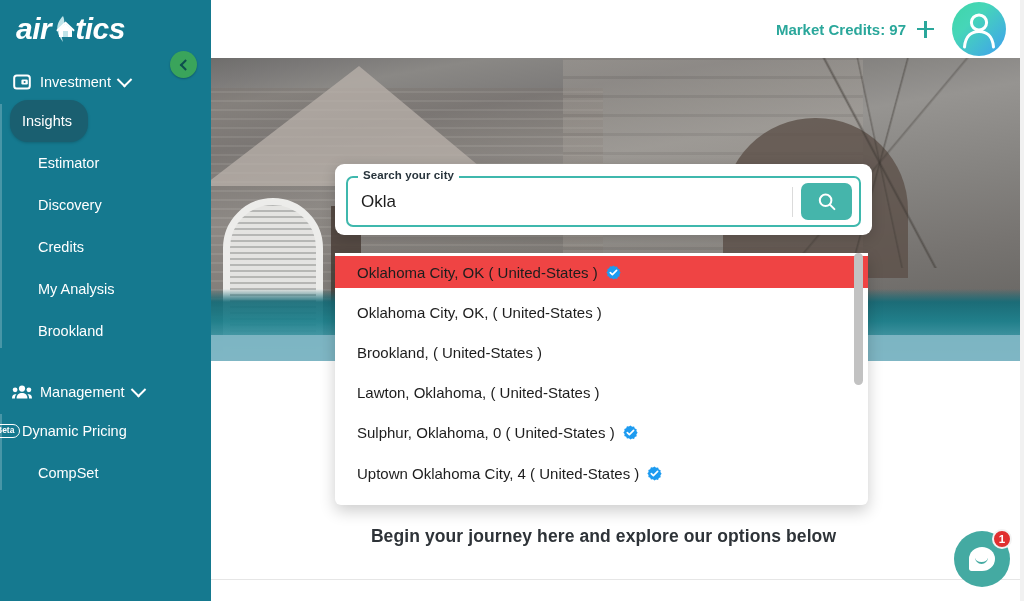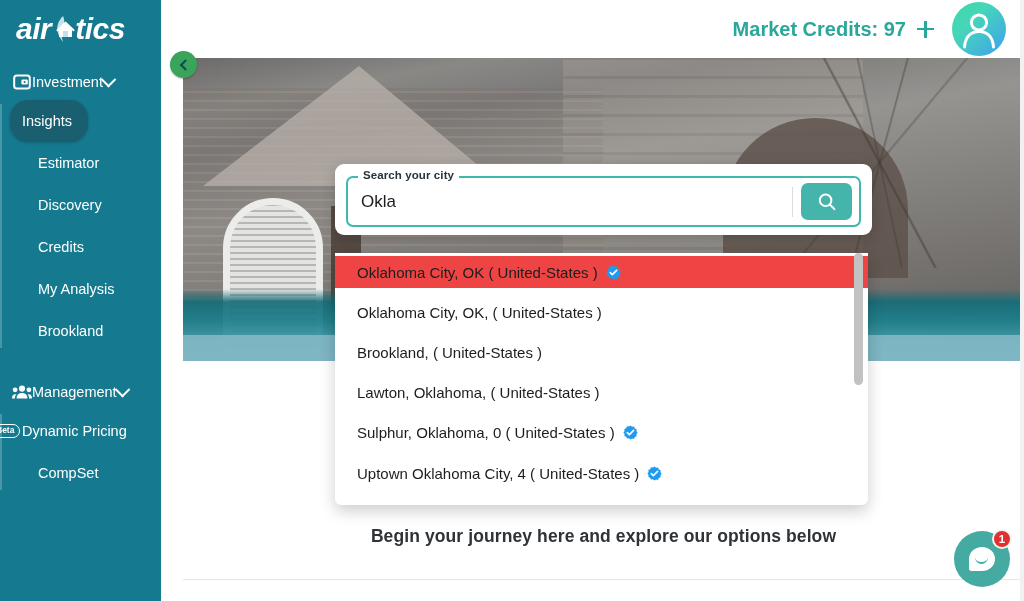--- a/index.html
+++ b/index.html
@@ -13,21 +13,21 @@
   #app {
     position: relative;
     width: 1024px; height: 601px;
     background: #ffffff;
   }
 
   
   #sidebar {
     position: absolute;
     left: 0; top: 0;
-    width: 161px; height: 601px;
+    width: 211px; height: 601px;
     background: #15798f;
     z-index: 30;
   }
   .logo-wrap {
     height: 58px;
     display: flex; align-items: center;
     padding-left: 16px;
   }
   .logo {
     position: relative;
@@ -43,20 +43,21 @@
     position: relative;
     display: inline-block;
     width: 26px; height: 30px;
     margin: 0 -1px;
   }
   .logo .mark svg { position: absolute; left: 0; top: 0; }
 
   .nav-section { margin-top: 6px; }
   .nav-head {
     display: flex; align-items: center;
+    gap: 8px;
     padding: 8px 12px;
     color: #ffffff;
     font-size: 14.5px;
     cursor: pointer;
   }
   .nav-head .hicon {
     width: 20px; height: 20px;
     display: flex; align-items: center; justify-content: center;
     flex: 0 0 auto;
   }
@@ -138,21 +139,21 @@
     display: flex; align-items: center; justify-content: flex-end;
     padding-right: 18px;
     z-index: 20;
   }
   #credits {
     display: flex; align-items: center; gap: 11px;
     margin-right: 18px;
   }
   .credits-text {
     color: #2aa79b;
-    font-size: 20px;
+    font-size: 15px;
     font-weight: bold;
   }
   .plus {
     position: relative;
     width: 17px; height: 17px;
     cursor: pointer;
   }
   .plus:before, .plus:after {
     content: ""; position: absolute; background: #2aa79b;
   }

